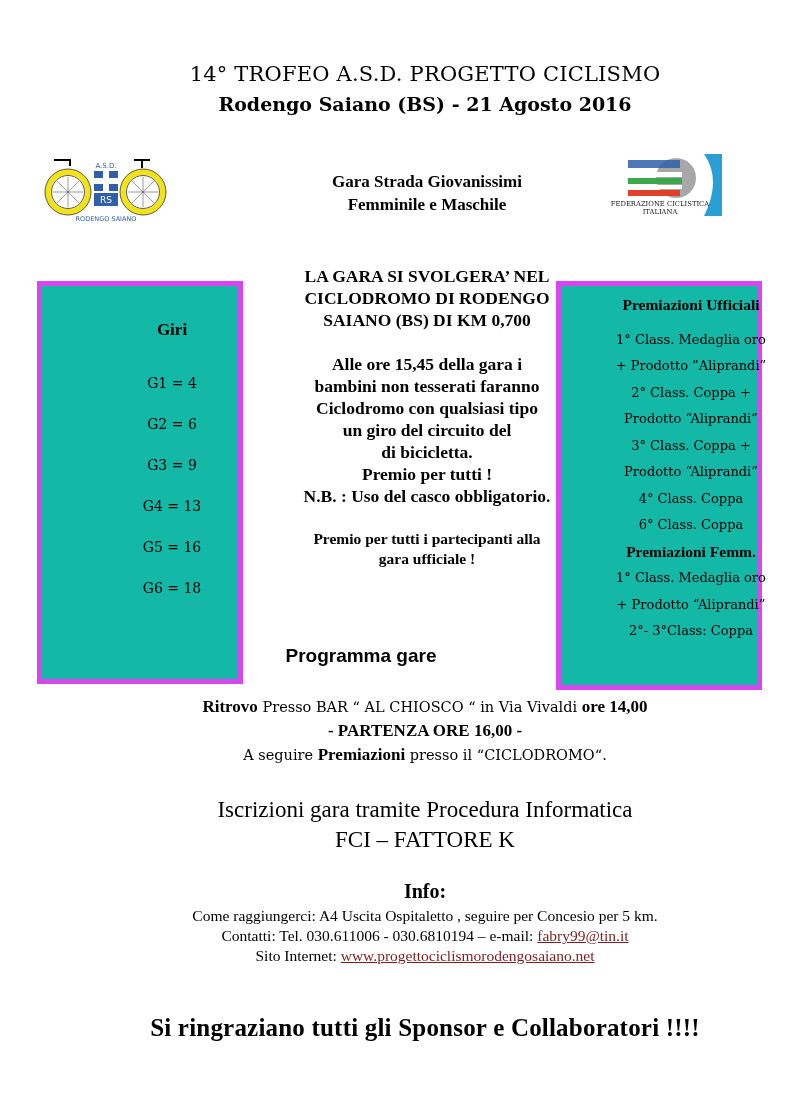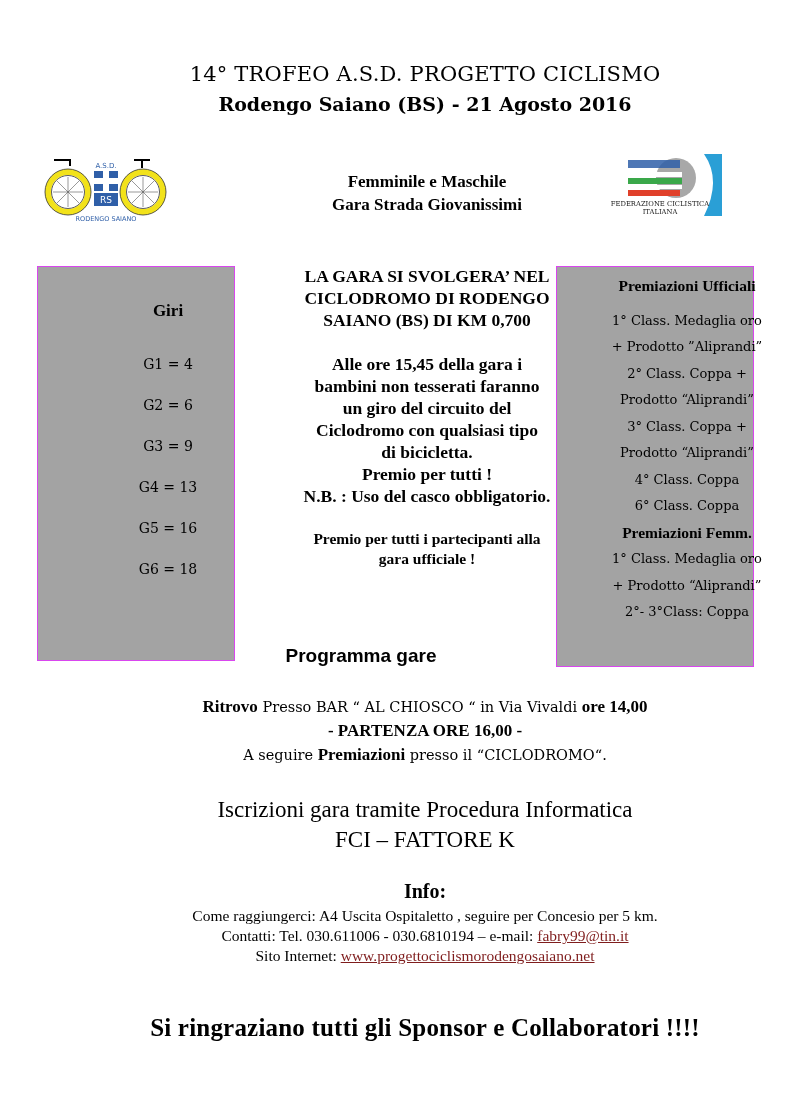--- a/index.html
+++ b/index.html
@@ -4,21 +4,21 @@
   <style>
     html, body { margin: 0; padding: 0; background: #ffffff; }
     body { width: 786px; height: 1111px; position: relative; overflow: hidden; color: #000; font-family: "DejaVu Serif", serif; }
     .abs { position: absolute; }
     .center { text-align: center; padding-left: 32px; }
     .title1 { left: 0; width: 786px; top: 62px; font-size: 21px; letter-spacing: 0.2px; }
     .title2 { left: 0; width: 786px; top: 93px; font-size: 19px; font-weight: bold; }
     .subtitle { left: 240px; width: 310px; top: 170px; font-family: "Liberation Serif", serif; font-weight: bold; font-size: 17px; line-height: 23px; }
     .logo-left { left: 44px; top: 152px; width: 124px; height: 74px; }
     .logo-right { left: 600px; top: 150px; width: 130px; height: 72px; }
-    .box { border: 1px solid #d946ef; background: #a3a3a3; }
+    .box { border: 5px solid #d946ef; background: #14b8a6; margin-top: 15px; }
     .giri-box { left: 37px; top: 266px; width: 196px; height: 393px; }
     .giri-title { position: absolute; left: 0; width: 196px; top: 34px; font-family: "Liberation Serif", serif; font-weight: bold; font-size: 17px; }
     .giri-item { position: absolute; left: 0; width: 196px; font-size: 14px; font-family: "DejaVu Serif", serif; }
     .mid { left: 236px; width: 318px; top: 265px; font-family: "Liberation Serif", serif; font-weight: bold; font-size: 17.5px; line-height: 22px; }
     .mid p { margin: 0; }
     .mid .gap { height: 22px; }
     .mid .small { font-size: 15.5px; line-height: 20px; }
     .premi-box { left: 556px; top: 266px; width: 196px; height: 399px; }
     .premi-inner { position: absolute; left: 0; top: 6px; width: 196px; font-family: "DejaVu Serif", serif; font-size: 13px; line-height: 26.5px; }
     .premi-inner .hd { font-family: "Liberation Serif", serif; font-weight: bold; font-size: 15.5px; }
@@ -78,43 +78,43 @@
     <rect x="28" y="22" width="54" height="5" fill="#ffffff"></rect>
     <rect x="28" y="28" width="54" height="6" fill="#3aa84a"></rect>
     <rect x="28" y="35" width="54" height="4" fill="#ffffff"></rect>
     <rect x="28" y="40" width="52" height="6" fill="#e0402a"></rect>
     <text x="60" y="56" font-size="6.8" text-anchor="middle" fill="#222" font-family="DejaVu Serif, serif">FEDERAZIONE CICLISTICA</text>
     <text x="60" y="64" font-size="6.8" text-anchor="middle" fill="#222" font-family="DejaVu Serif, serif">ITALIANA</text>
   </svg>
 </div>
 
 <div class="abs center subtitle">
+  <div>Gara Strada Giovanissimi</div>
   <div>Femminile e Maschile</div>
-  <div>Gara Strada Giovanissimi</div>
 </div>
 
 <div class="abs box giri-box">
   <div class="center giri-title">Giri</div>
   <div class="center giri-item" style="top:89px">G1 = 4</div>
   <div class="center giri-item" style="top:130px">G2 =  6</div>
   <div class="center giri-item" style="top:171px">G3 = 9</div>
   <div class="center giri-item" style="top:212px">G4 = 13</div>
   <div class="center giri-item" style="top:253px">G5 = 16</div>
   <div class="center giri-item" style="top:294px">G6 = 18</div>
 </div>
 
 <div class="abs center mid">
   <p>LA GARA SI SVOLGERA’ NEL</p>
   <p>CICLODROMO DI RODENGO</p>
   <p>SAIANO (BS) DI KM 0,700</p>
   <div class="gap"></div>
   <p>Alle ore 15,45 della gara i</p>
   <p>bambini non tesserati faranno</p>
+  <p>Ciclodromo con qualsiasi tipo</p>
   <p>un giro del circuito del</p>
-  <p>Ciclodromo con qualsiasi tipo</p>
   <p>di bicicletta.</p>
   <p>Premio per tutti !</p>
   <p>N.B. : Uso del casco obbligatorio.</p>
   <div class="gap"></div>
   <p class="small">Premio per tutti i partecipanti alla</p>
   <p class="small">gara ufficiale !</p>
 </div>
 
 <div class="abs box premi-box">
   <div class="center premi-inner">

